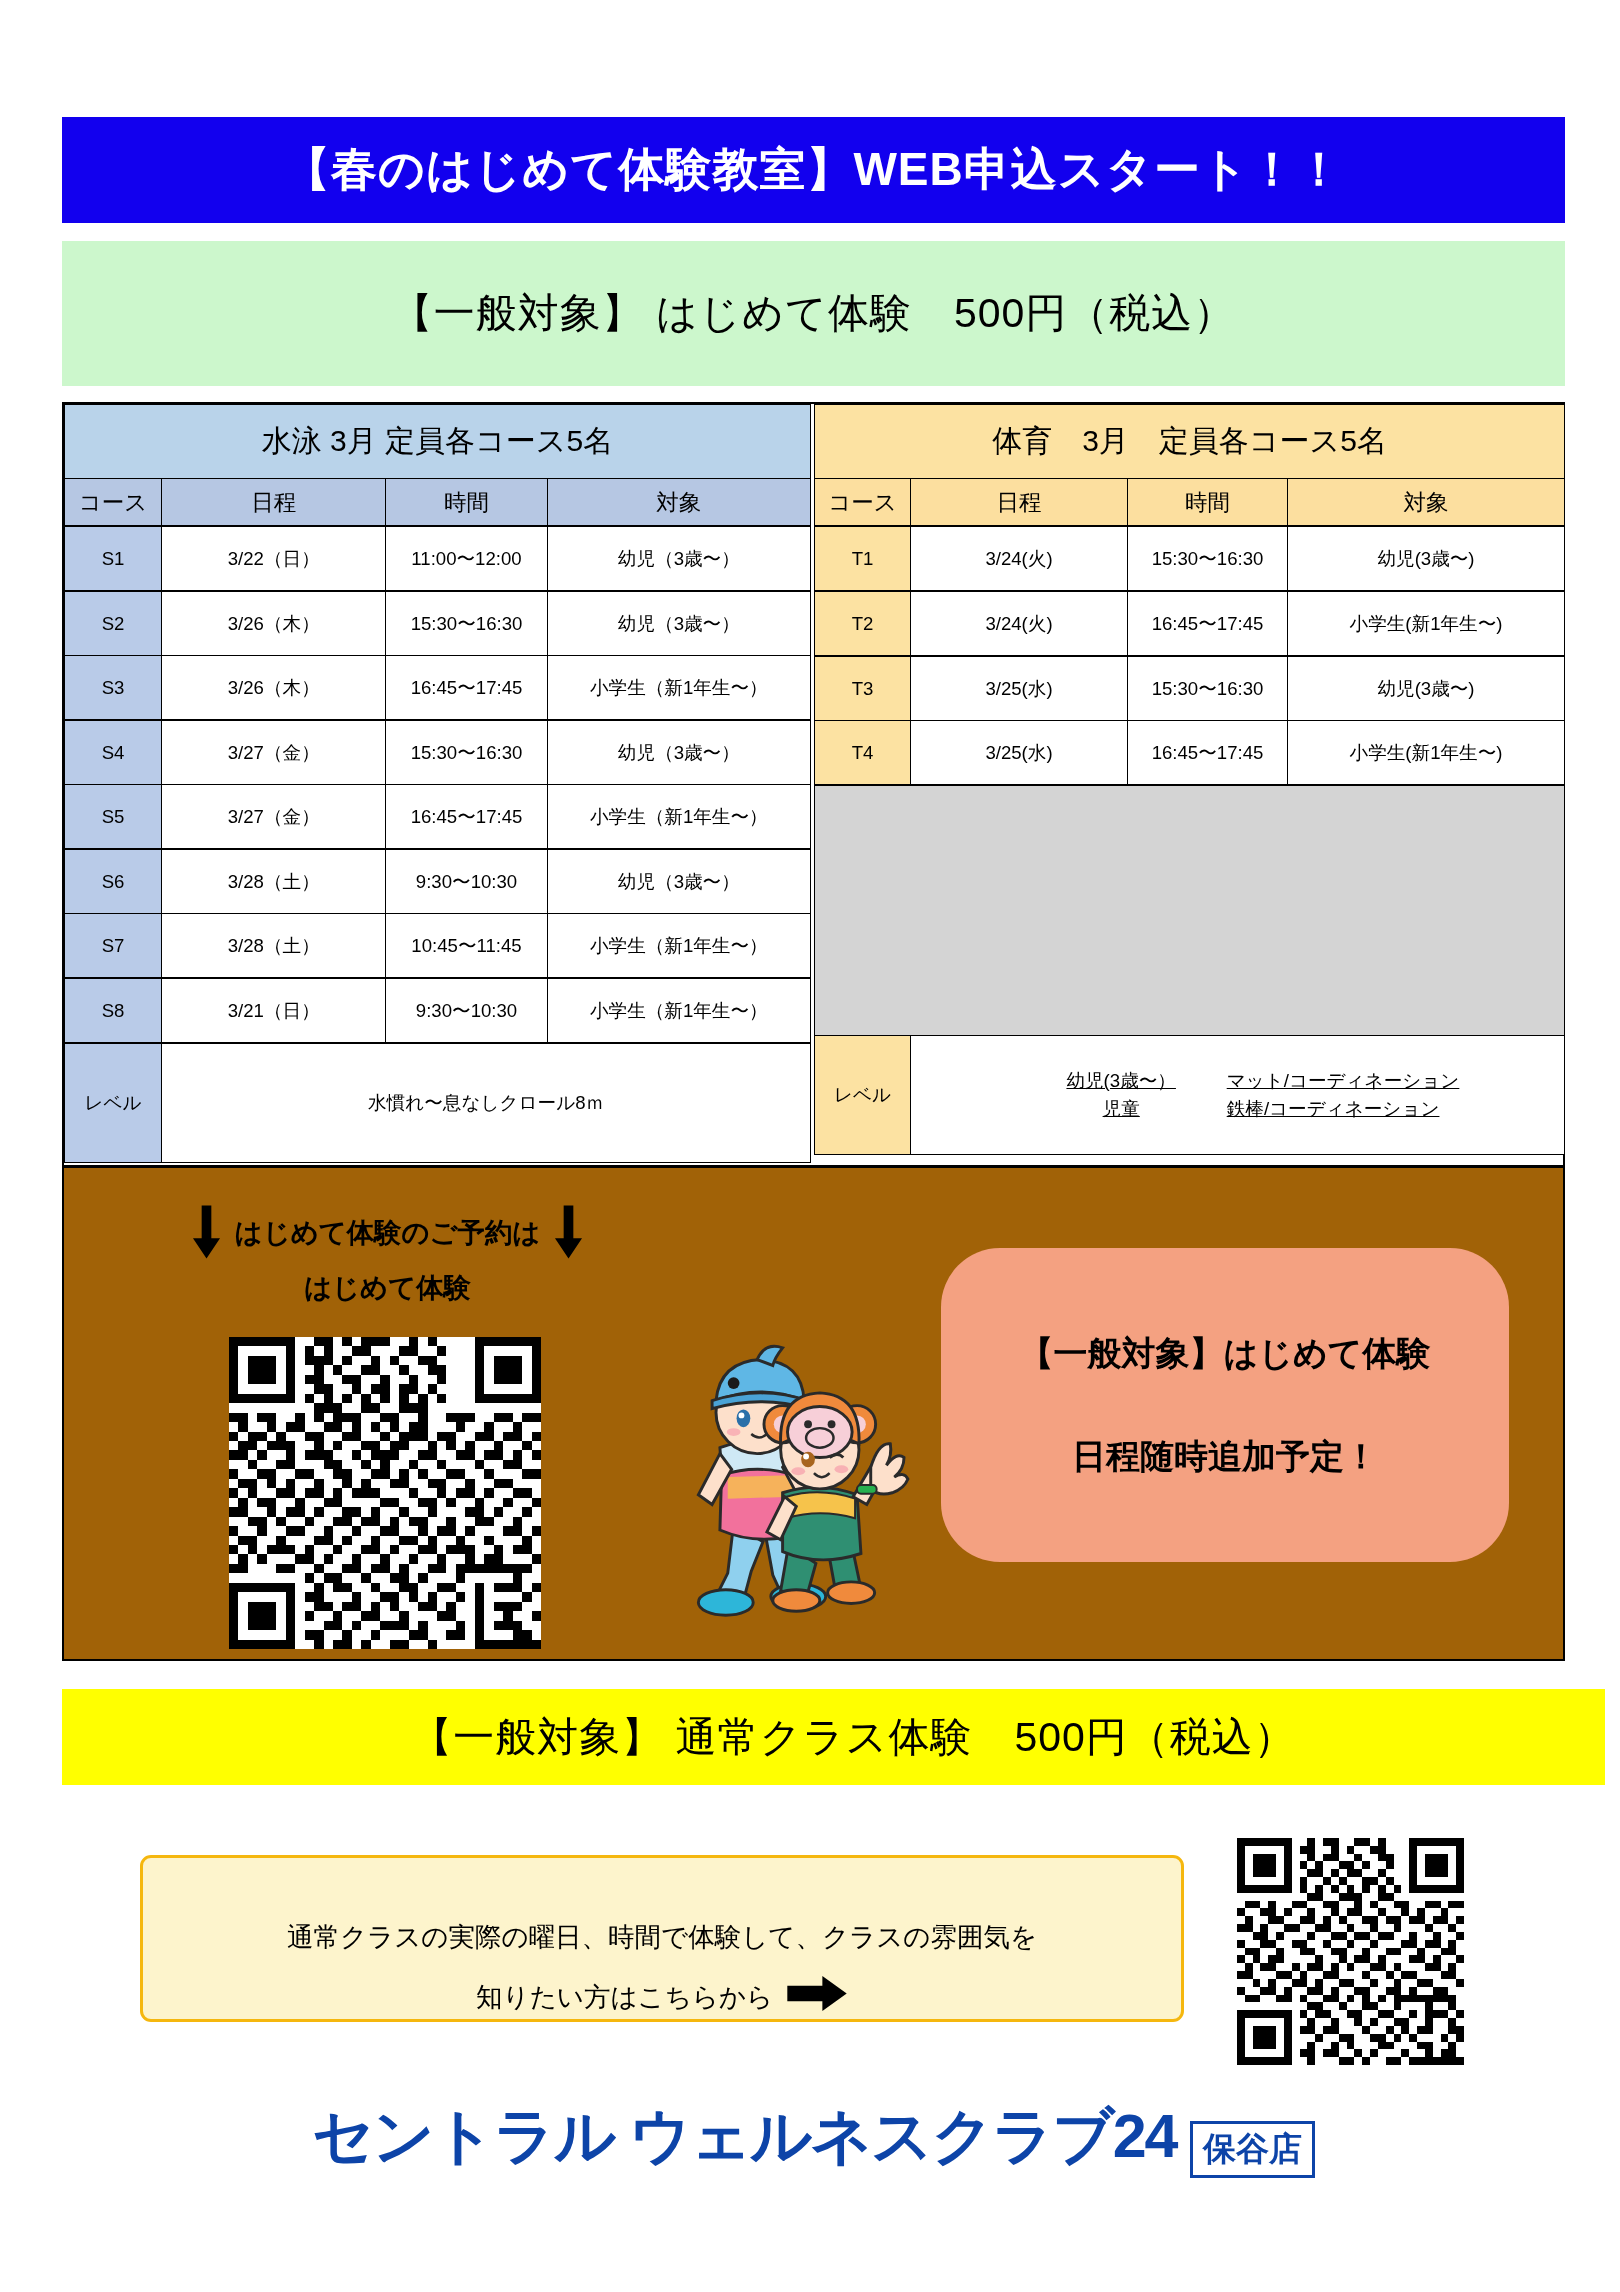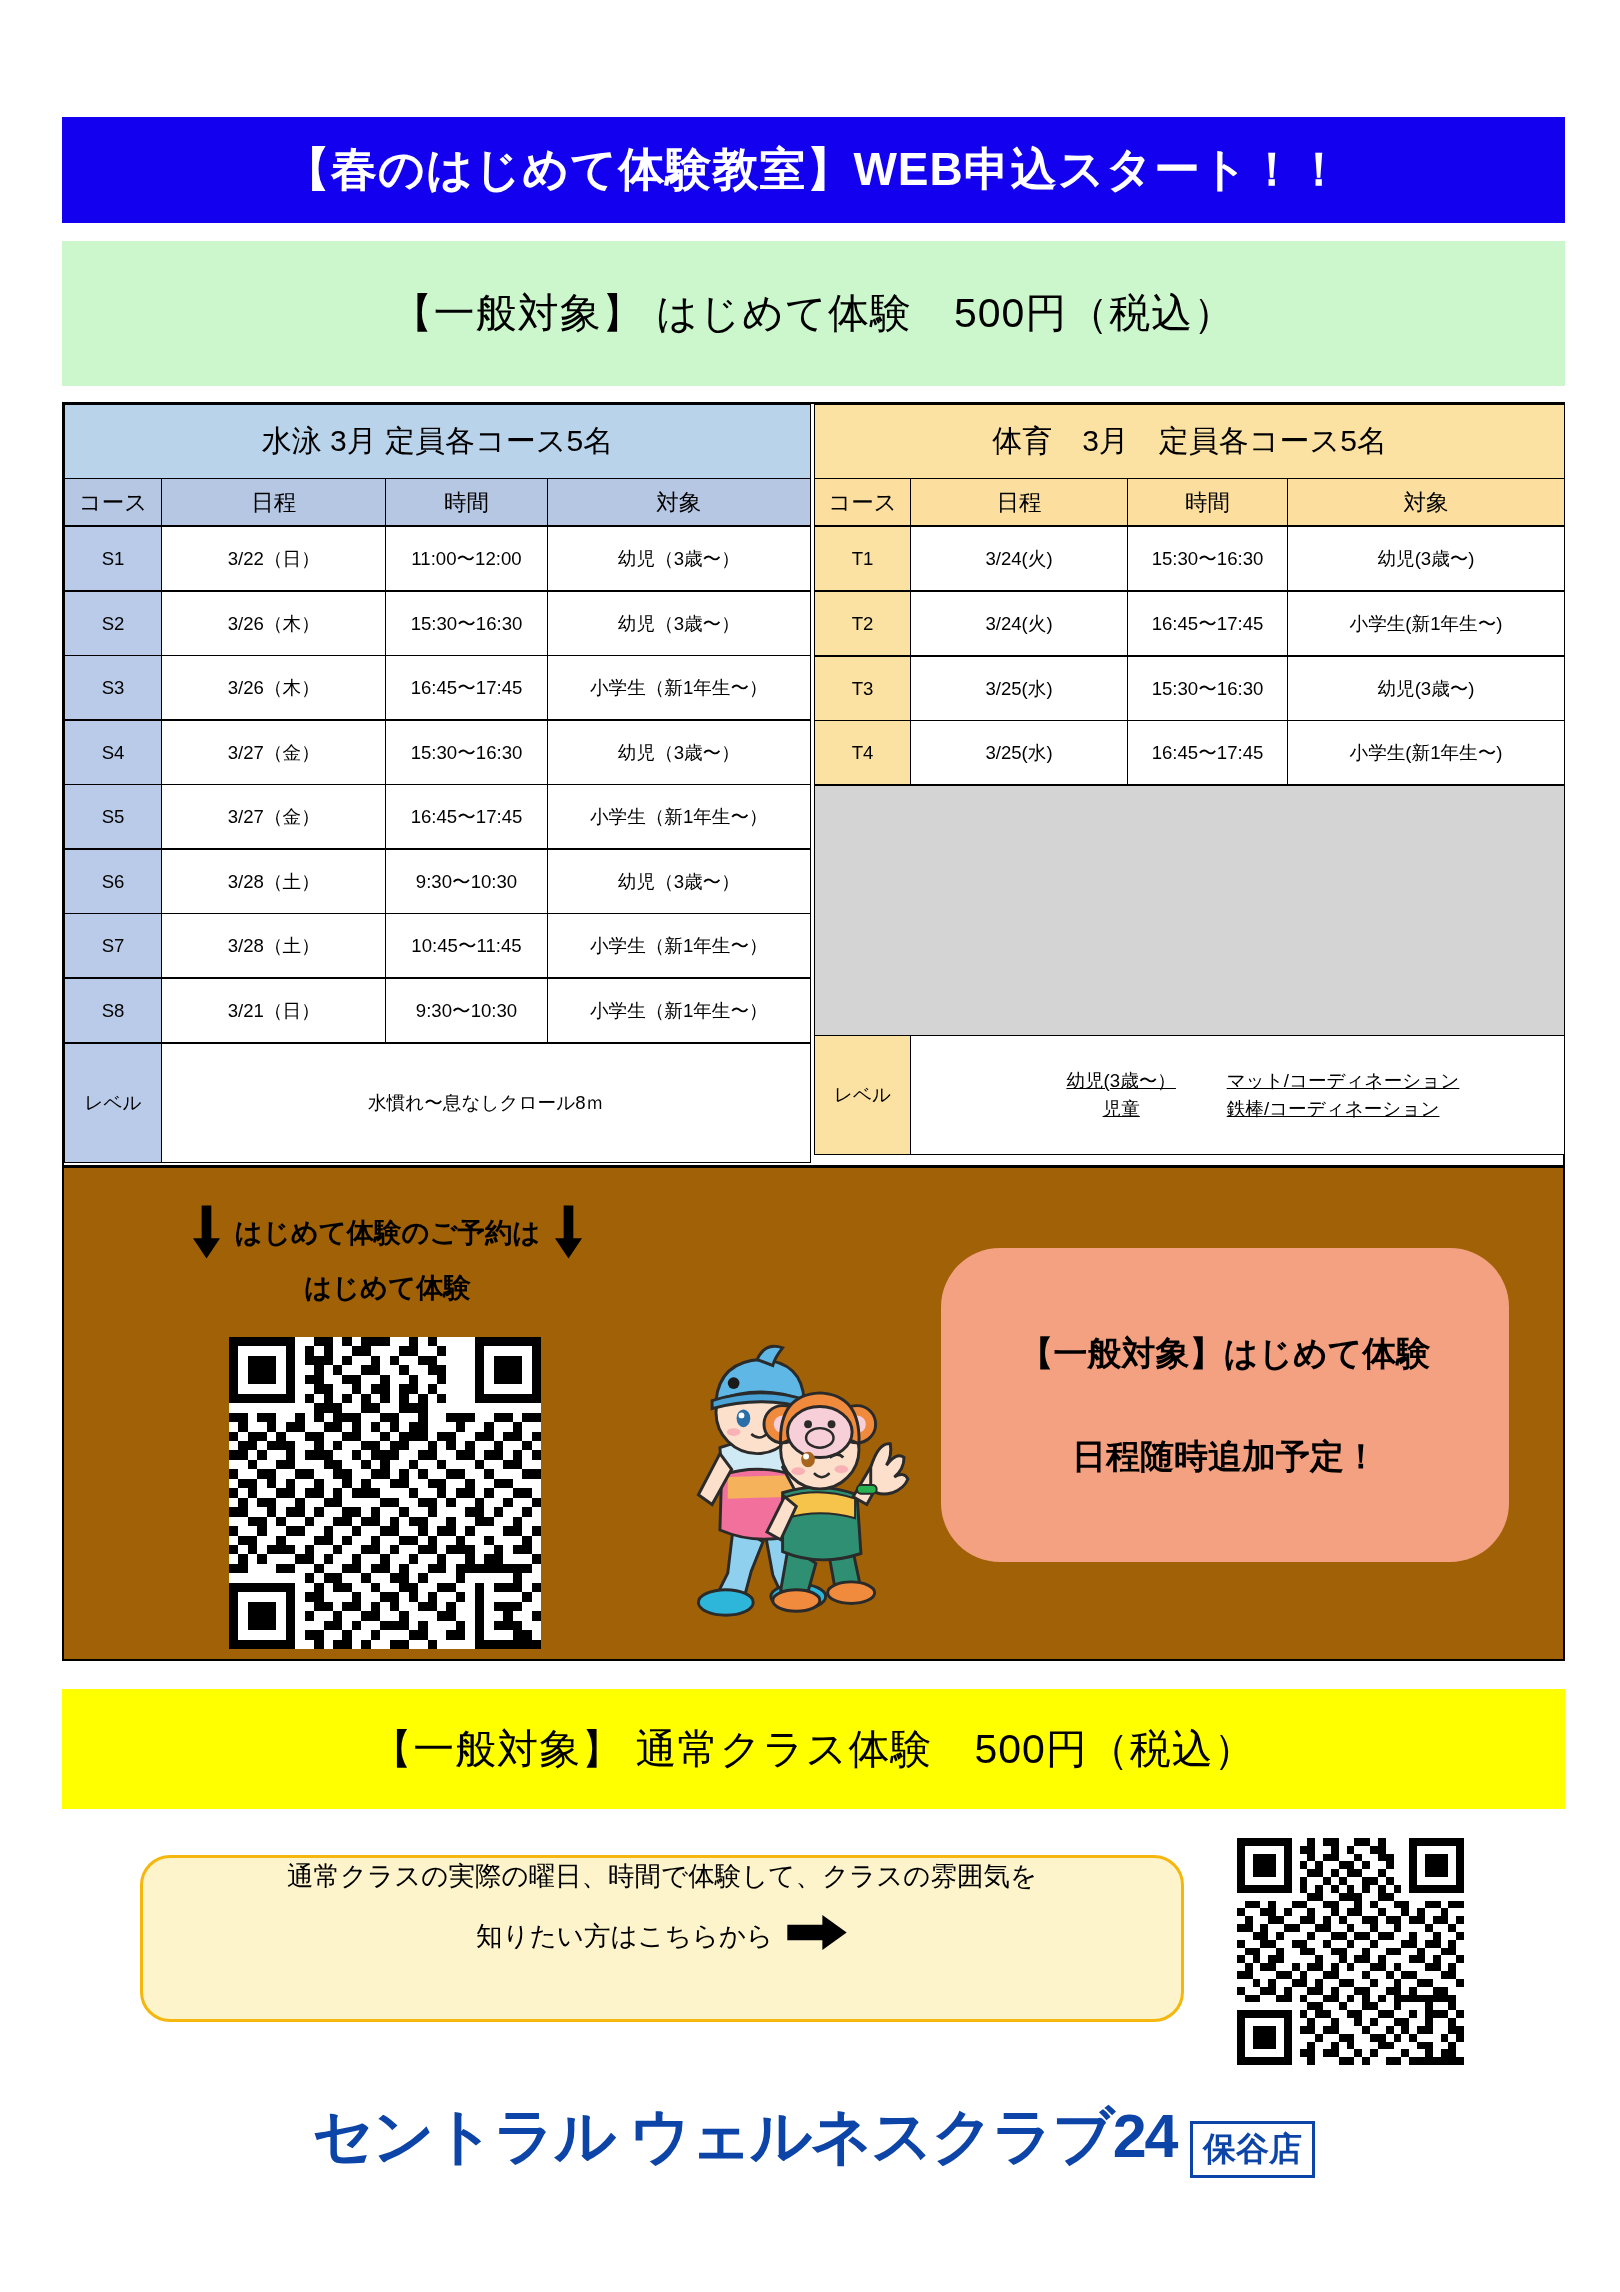--- a/index.html
+++ b/index.html
@@ -228,47 +228,48 @@
     font-weight: bold;
     white-space: nowrap;
   }
 
   
   .yellow-band {
     position: absolute;
     left: 62px;
     top: 1689px;
     width: 1503px;
-    height: 120px;
+    height: 96px;
     background: #ffff00;
     display: flex;
     align-items: center;
     justify-content: center;
+    padding-left: 40px;
   }
   .yellow-band-text {
     font-size: 41px;
     letter-spacing: 1px;
     white-space: nowrap;
   }
 
   
   .cream-box {
     position: absolute;
     left: 140px;
     top: 1855px;
     width: 1044px;
     height: 167px;
     background: #fdf4cc;
     border: 3.9px solid #f5b70e;
-    border-radius: 30px;
+    border-radius: 11px;
     box-sizing: border-box;
     display: flex;
     flex-direction: column;
     align-items: center;
-    justify-content: flex-start;
+    justify-content: flex-end;
     gap: 19.6px;
   }
   .cream-line {
     font-size: 26.5px;
     white-space: nowrap;
     display: flex;
     align-items: center;
     gap: 13.7px;
   }
 

